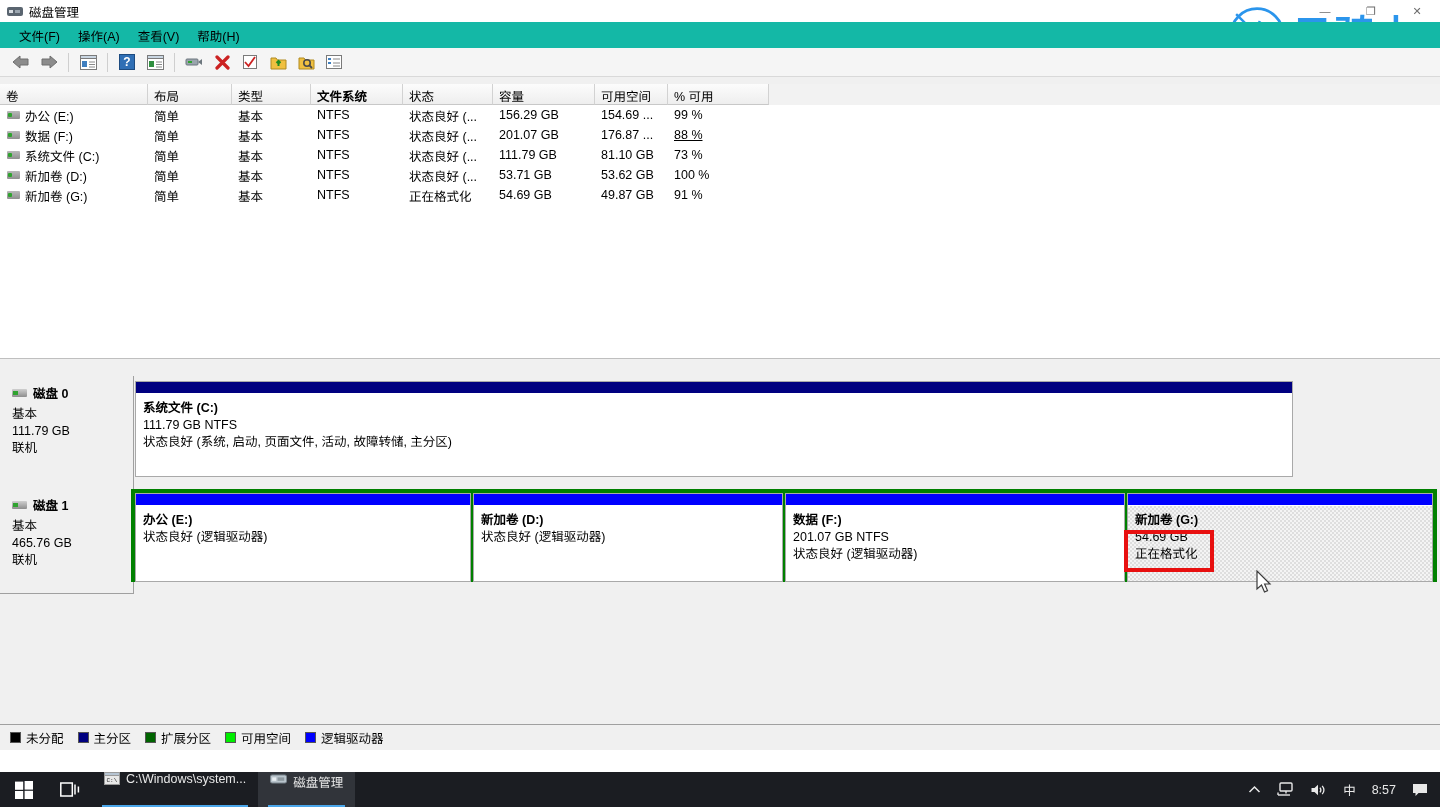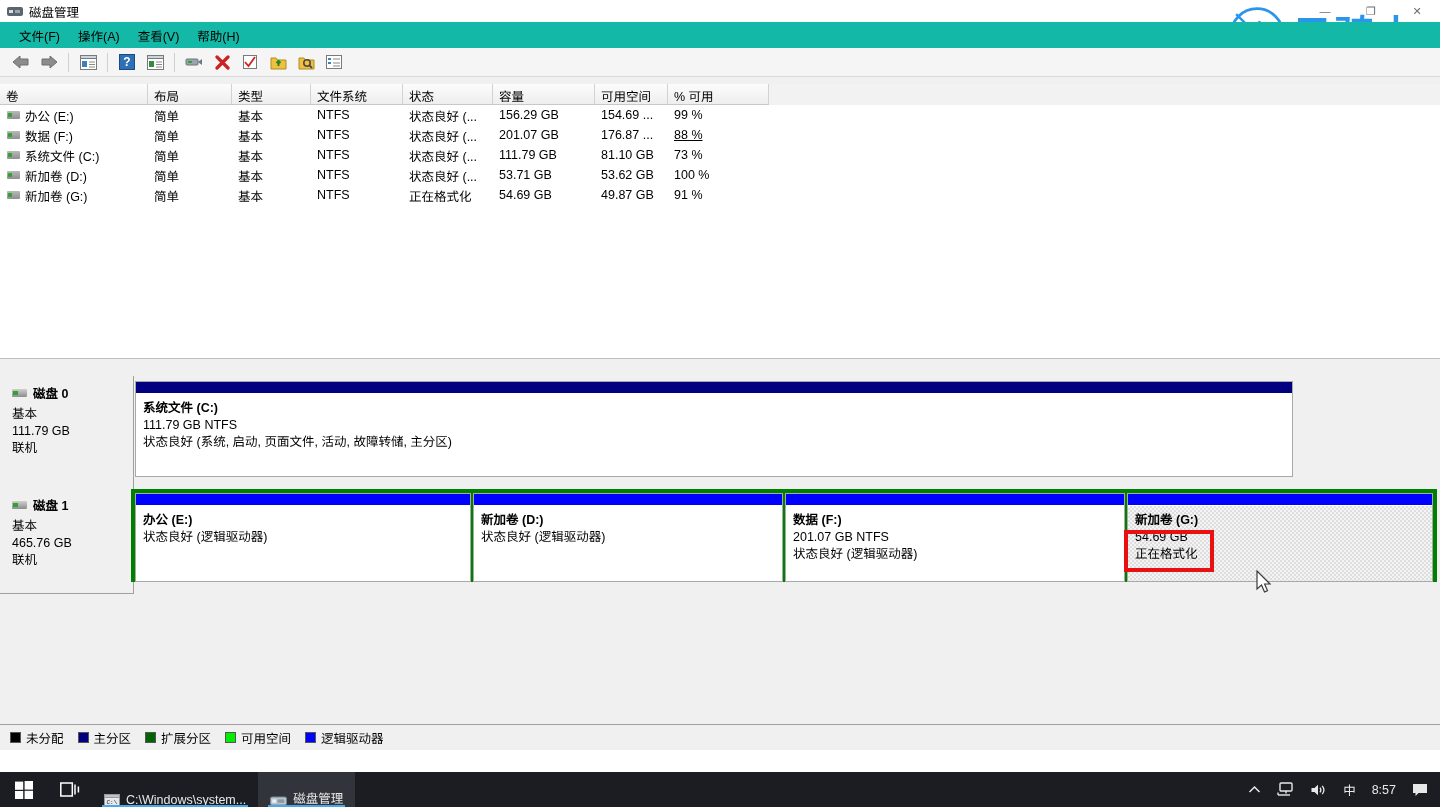--- a/index.html
+++ b/index.html
@@ -138,21 +138,21 @@
   }
 
   
   .taskbar{
     position:absolute; left:0; top:772px; width:1440px; height:35px;
     background:#1b1d22; display:flex; align-items:center;
   }
   .tb-start{ width:48px; height:35px; display:flex; align-items:center; justify-content:center; }
   .tb-taskview{ width:44px; height:35px; display:flex; align-items:center; justify-content:center; }
   .tb-app{
-    height:35px; display:flex; align-items:flex-end; gap:6px; padding:0 12px;
+    height:35px; display:flex; align-items:flex-start; gap:6px; padding:0 12px;
     font-size:12.5px; color:#e8e8e8; position:relative; max-width:180px;
   }
   .tb-app.active{ background:#31343a; }
   .tb-app::after{
     content:""; position:absolute; left:10px; right:10px; bottom:0;
     height:2.5px; background:#4aa6ea;
   }
   .tb-app .lbl{ white-space:nowrap; overflow:hidden; text-overflow:ellipsis; }
   .tray{ position:absolute; right:0; top:0; height:35px; display:flex;
          align-items:center; gap:0; padding-right:4px; }
@@ -276,21 +276,21 @@
           <line x1="7" y1="11" x2="14" y2="11" stroke="#888"></line>
         </svg>
     </div>
   </div>
 
   <div class="listpane">
     <div class="hdr" id="hdrRow">
         <div class="hcell" style="width: 148px;">卷</div>
         <div class="hcell" style="width: 84px;">布局</div>
         <div class="hcell" style="width: 79px;">类型</div>
-        <div class="hcell" style="width: 92px;">文件系统</div>
+        <div class="hcell" style="width: 92px; font-weight: bold;">文件系统</div>
         <div class="hcell" style="width: 90px;">状态</div>
         <div class="hcell" style="width: 102px;">容量</div>
         <div class="hcell" style="width: 73px;">可用空间</div>
         <div class="hcell" style="width: 101px;">% 可用</div>
       </div>
     <div id="rowsHost">
         <div class="row">
           <div class="cell volname" style="width: 148px;">
             <span class="drvicon"></span>
             <span>办公 (E:)</span>

